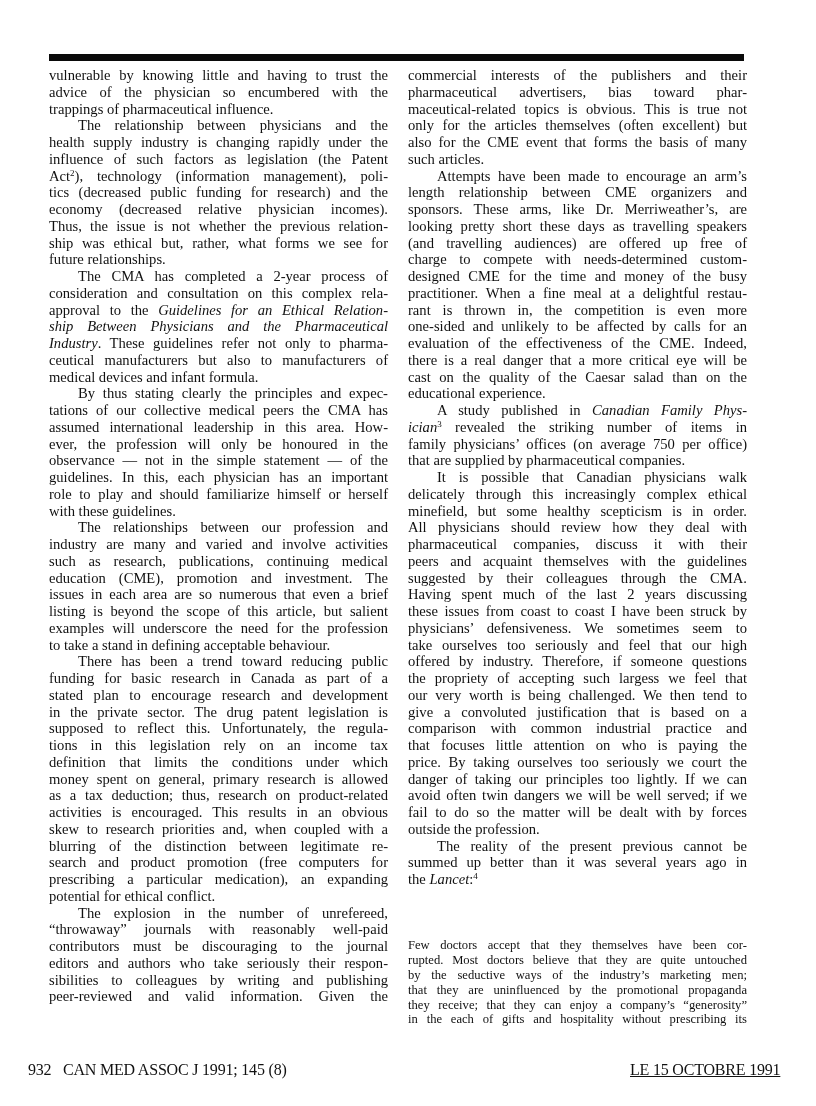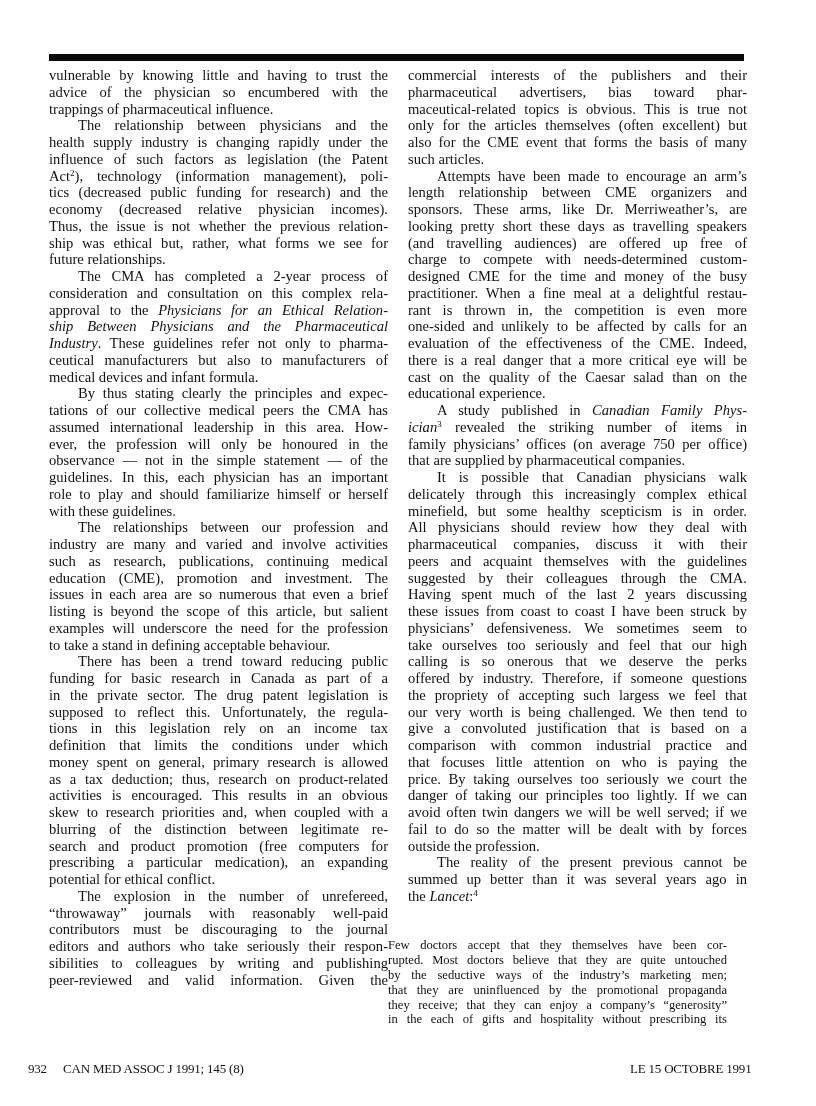--- a/index.html
+++ b/index.html
@@ -5,26 +5,26 @@
   html, body { margin: 0; padding: 0; background: #ffffff; }
   body { width: 816px; height: 1106px; position: relative; overflow: hidden;
          font-family: "Liberation Serif", "DejaVu Serif", serif; color: #111; }
   .rule { position: absolute; left: 49px; top: 54px; width: 695px; height: 7px; background: #0a0a0a; }
   .col { position: absolute; top: 67px; width: 339px; font-size: 14.6px; line-height: 16.75px; }
   .col.left { left: 49px; }
   .col.right { left: 408px; }
   .ln { display: block; text-align: justify; text-align-last: justify; white-space: nowrap; height: 16.75px; overflow: visible; }
   .ln.last { text-align-last: left; }
   .ln.ind { text-indent: 29px; }
-  .quote { position: absolute; left: 388px; top: 938px; width: 339px; font-size: 12.6px; line-height: 14.9px; }
+  .quote { position: absolute; left: 408px; top: 938px; width: 339px; font-size: 12.6px; line-height: 14.9px; }
   .quote .ln { height: 14.9px; }
-  .footer { position: absolute; top: 1061px; font-size: 13px; letter-spacing: -0.2px; }
+  .footer { position: absolute; top: 1061px; font-size: 16px; letter-spacing: -0.2px; }
   .footer.pg { left: 28px; }
   .footer.jr { left: 63px; }
-  .footer.dt { left: 630px; }
+  .footer.dt { left: 630px; text-decoration: underline; }
   i { font-style: italic; }
   sup { font-size: 9px; line-height: 0; vertical-align: 5px; }
 </style>
 </head>
 <body>
 
 <div class="rule"></div>
 
 <div class="col left">
     <span class="ln">vulnerable by knowing little and having to trust the</span>
@@ -34,21 +34,21 @@
     <span class="ln">health supply industry is changing rapidly under the</span>
     <span class="ln">influence of such factors as legislation (the Patent</span>
     <span class="ln">Act<sup>2</sup>), technology (information management), poli-</span>
     <span class="ln">tics (decreased public funding for research) and the</span>
     <span class="ln">economy (decreased relative physician incomes).</span>
     <span class="ln">Thus, the issue is not whether the previous relation-</span>
     <span class="ln">ship was ethical but, rather, what forms we see for</span>
     <span class="ln last">future relationships.</span>
     <span class="ln ind">The CMA has completed a 2-year process of</span>
     <span class="ln">consideration and consultation on this complex rela-</span>
-    <span class="ln">approval to the <i>Physicians for an Ethical Relation-</i></span>
+    <span class="ln">approval to the <i>Guidelines for an Ethical Relation-</i></span>
     <span class="ln"><i>ship Between Physicians and the Pharmaceutical</i></span>
     <span class="ln"><i>Industry</i>. These guidelines refer not only to pharma-</span>
     <span class="ln">ceutical manufacturers but also to manufacturers of</span>
     <span class="ln last">medical devices and infant formula.</span>
     <span class="ln ind">By thus stating clearly the principles and expec-</span>
     <span class="ln">tations of our collective medical peers the CMA has</span>
     <span class="ln">assumed international leadership in this area. How-</span>
     <span class="ln">ever, the profession will only be honoured in the</span>
     <span class="ln">observance — not in the simple statement — of the</span>
     <span class="ln">guidelines. In this, each physician has an important</span>
@@ -57,20 +57,21 @@
     <span class="ln ind">The relationships between our profession and</span>
     <span class="ln">industry are many and varied and involve activities</span>
     <span class="ln">such as research, publications, continuing medical</span>
     <span class="ln">education (CME), promotion and investment. The</span>
     <span class="ln">issues in each area are so numerous that even a brief</span>
     <span class="ln">listing is beyond the scope of this article, but salient</span>
     <span class="ln">examples will underscore the need for the profession</span>
     <span class="ln last">to take a stand in defining acceptable behaviour.</span>
     <span class="ln ind">There has been a trend toward reducing public</span>
     <span class="ln">funding for basic research in Canada as part of a</span>
+    <span class="ln">stated plan to encourage research and development</span>
     <span class="ln">in the private sector. The drug patent legislation is</span>
     <span class="ln">supposed to reflect this. Unfortunately, the regula-</span>
     <span class="ln">tions in this legislation rely on an income tax</span>
     <span class="ln">definition that limits the conditions under which</span>
     <span class="ln">money spent on general, primary research is allowed</span>
     <span class="ln">as a tax deduction; thus, research on product-related</span>
     <span class="ln">activities is encouraged. This results in an obvious</span>
     <span class="ln">skew to research priorities and, when coupled with a</span>
     <span class="ln">blurring of the distinction between legitimate re-</span>
     <span class="ln">search and product promotion (free computers for</span>
@@ -112,21 +113,20 @@
     <span class="ln">delicately through this increasingly complex ethical</span>
     <span class="ln">minefield, but some healthy scepticism is in order.</span>
     <span class="ln">All physicians should review how they deal with</span>
     <span class="ln">pharmaceutical companies, discuss it with their</span>
     <span class="ln">peers and acquaint themselves with the guidelines</span>
     <span class="ln">suggested by their colleagues through the CMA.</span>
     <span class="ln">Having spent much of the last 2 years discussing</span>
     <span class="ln">these issues from coast to coast I have been struck by</span>
     <span class="ln">physicians’ defensiveness. We sometimes seem to</span>
     <span class="ln">take ourselves too seriously and feel that our high</span>
-    <span class="ln">calling is so onerous that we deserve the perks</span>
     <span class="ln">offered by industry. Therefore, if someone questions</span>
     <span class="ln">the propriety of accepting such largess we feel that</span>
     <span class="ln">our very worth is being challenged. We then tend to</span>
     <span class="ln">give a convoluted justification that is based on a</span>
     <span class="ln">comparison with common industrial practice and</span>
     <span class="ln">that focuses little attention on who is paying the</span>
     <span class="ln">price. By taking ourselves too seriously we court the</span>
     <span class="ln">danger of taking our principles too lightly. If we can</span>
     <span class="ln">avoid often twin dangers we will be well served; if we</span>
     <span class="ln">fail to do so the matter will be dealt with by forces</span>

